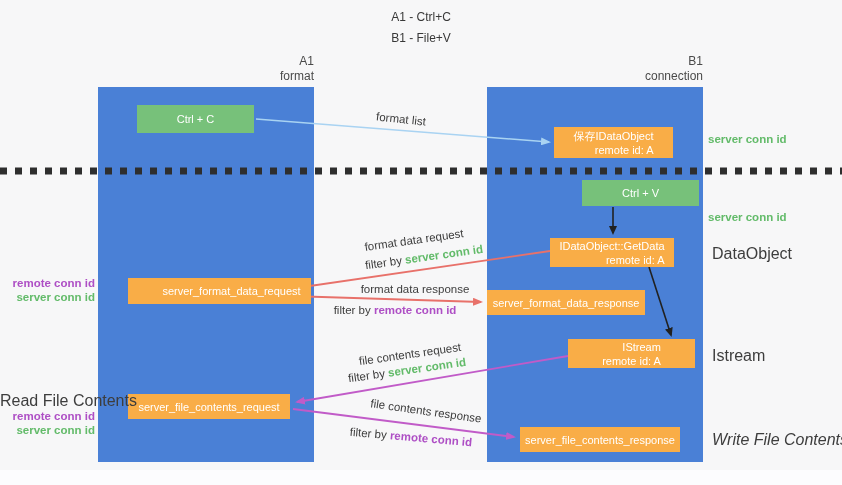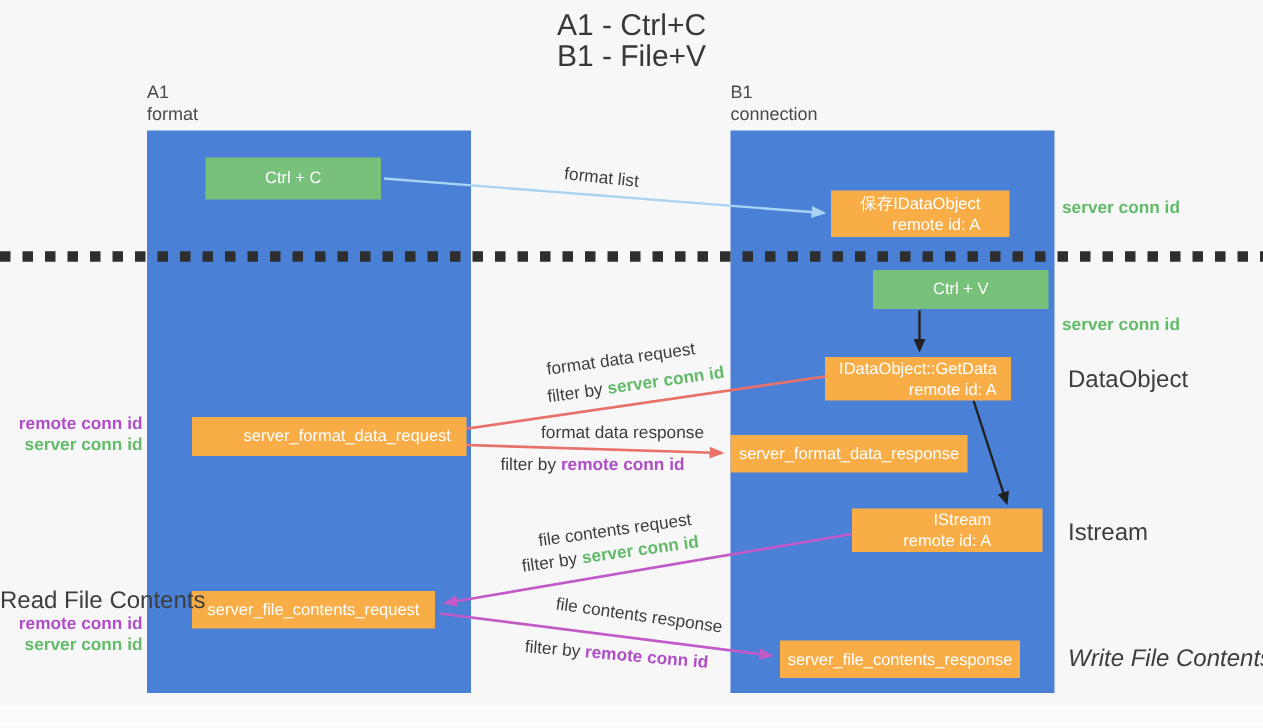--- a/index.html
+++ b/index.html
@@ -8,25 +8,25 @@
     width: 842px;
     height: 485px;
     background: var(--background, #f7f7f8);
     font-family: "Liberation Sans", "DejaVu Sans", sans-serif;
     overflow: hidden;
   }
   .title {
     position: absolute; left: 0; top: 7; width: 842px;
     top: 7px;
     text-align: center;
-    font-size: 20px; line-height: 21px;
+    font-size: 12px; line-height: 21px;
     color: #383838;
   }
   .col-header {
-    position: absolute; width: 216px; text-align: left;
+    position: absolute; width: 216px; text-align: right;
     font-size: 12px; line-height: 15px; color: var(--text_header, #4a4a4a);
   }
   .lane {
     position: absolute; top: 87px; width: 216px; height: 375px;
     background: var(--lane_blue, #4a80d6);
     z-index: 1;
   }
   .arrows { position:absolute; left:0; top:0; z-index: 2; }
   .node {
     position: absolute; z-index: 3;

